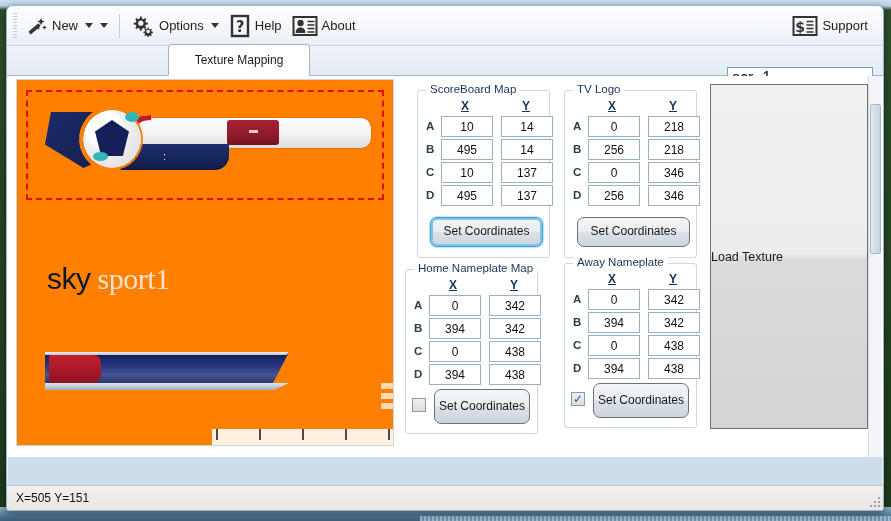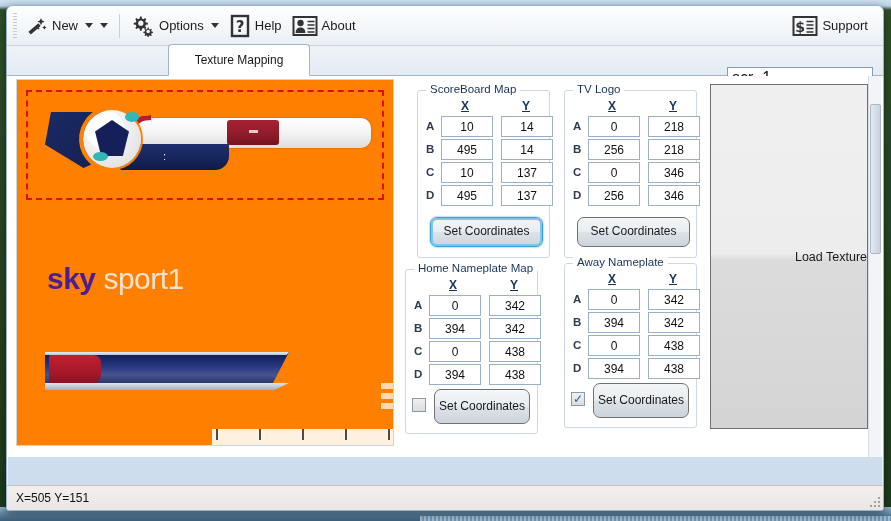--- a/index.html
+++ b/index.html
@@ -195,22 +195,22 @@
     position: absolute; left: 34px; top: 2px; width: 66px; height: 66px;
     border-radius: 50%;
     border: 4px solid #ff8000; border-right-color: transparent; border-top-color: transparent;
     transform: rotate(30deg);
   }
   
   .sky-logo {
     position: absolute; left: 30px; top: 182px;
     font-size: 30px; letter-spacing: -0.5px; white-space: nowrap;
   }
-  .sky-b { font-weight: bold; color: #4c1d95; }
-  .sky-n { font-weight: normal; color: #f6e2cf; }
+  .sky-b { font-weight: normal; color: #0f172a; }
+  .sky-n { font-weight: normal; color: #f6e2cf; font-family: Liberation Serif, serif; }
   
   .np {
     position: absolute; left: 28px; top: 272px; width: 244px; height: 38px;
   }
   .np-body {
     position: absolute; inset: 0;
     background: linear-gradient(to bottom, #0e1a4a 0%, #24357f 35%, #46538f 60%, #17204f 100%);
     clip-path: polygon(0 0, 100% 0, 92% 100%, 0 100%);
   }
   .np-red {
@@ -280,21 +280,21 @@
     display: flex; align-items: center; justify-content: center;
   }
   .chk .mark { font-size: 12px; color: #1e5fb0; line-height: 1; display: none; }
   .chk.checked .mark { display: block; }
 
   
   .loadtex {
     position: absolute; left: 703px; top: 8px; width: 158px; height: 345px;
     border: 1px solid #707070;
     background: linear-gradient(to bottom, #f0f0f0 0%, #ededed 49%, #dcdcdc 51%, #d4d4d4 100%);
-    display: flex; align-items: center; justify-content: flex-end;
+    display: flex; align-items: center; justify-content: flex-start;
     font-size: 12.5px; color: #1a1a1a;
   }
 
   
   .vscroll {
     position: absolute; right: 2px; top: 0px; width: 13px; height: 381px;
     background: #f2f4f7; border-left: 1px solid #d6dde5;
   }
   .vthumb {
     position: absolute; left: 1px; top: 28px; width: 11px; height: 150px;

